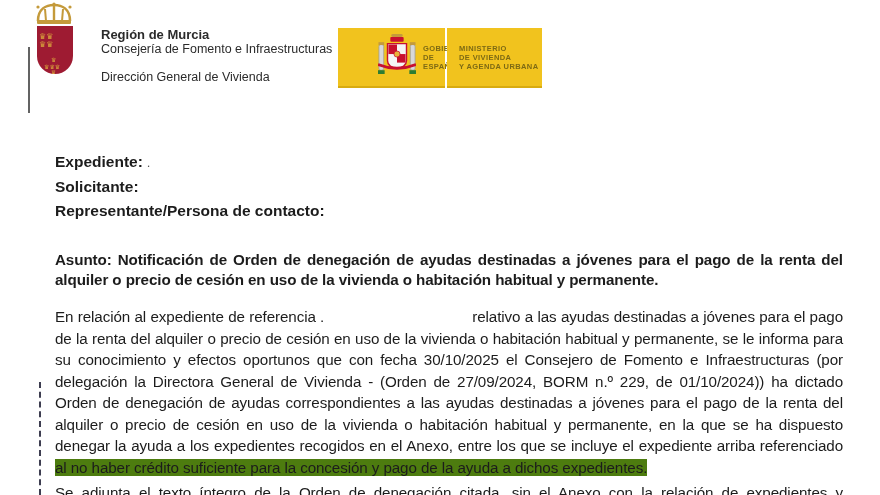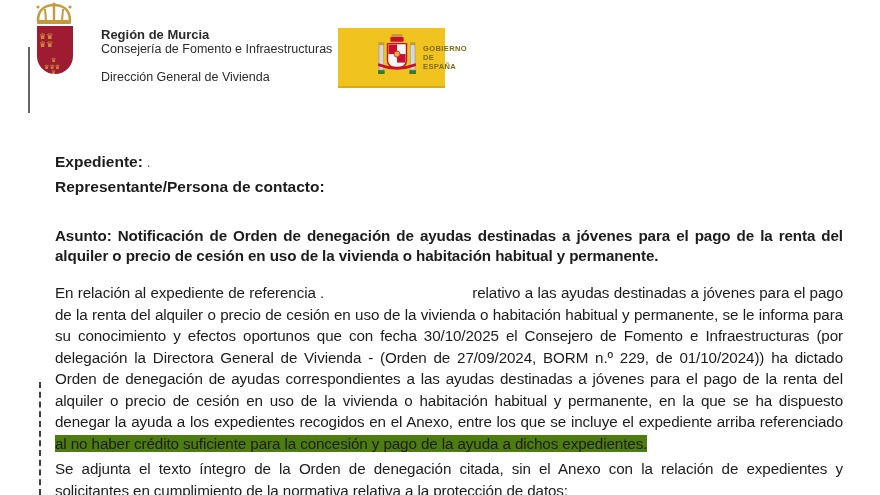--- a/index.html
+++ b/index.html
@@ -128,26 +128,34 @@
           <rect x="11" y="13" width="9" height="10" fill="#c8102e"></rect>
           <rect x="20" y="23" width="9" height="9" fill="#c8102e"></rect>
           <circle cx="20" cy="23" r="3.2" fill="#e8b23a" stroke="#c8102e" stroke-width="0.8"></circle>
 
           <path d="M0 34 q20 8 40 0" fill="none" stroke="#c8102e" stroke-width="3"></path>
         </svg>
       </span>
       <div class="gov-text">GOBIERNO
 DE ESPAÑA</div>
     </div>
+    <div class="gov-right">
+      <div class="ministry-text">MINISTERIO
+DE VIVIENDA
+Y AGENDA URBANA</div>
+    </div>
   </div>
 
   <div class="doc-main">
 
     <div class="field-line">
       <span>Expediente:</span><span class="field-value">.</span>
+    </div>
+    <div class="field-line">
+      <span>Solicitante:</span>
     </div>
     <div class="field-line">
       <span>Representante/Persona de contacto:</span>
     </div>
 
     <div class="subject">Asunto: Notificación de Orden de denegación de ayudas destinadas a jóvenes para el pago de la renta del alquiler o precio de cesión en uso de la vivienda o habitación habitual y permanente.</div>
 
     <div class="para">
       <span>En relación al expediente de referencia .</span><span class="gap-spacer"></span><span>relativo a las ayudas destinadas a jóvenes para el pago de la renta del alquiler o precio de cesión en uso de la vivienda o habitación habitual y permanente, se le informa para su conocimiento y efectos oportunos que con fecha 30/10/2025 el Consejero de Fomento e Infraestructuras (por delegación la Directora General de Vivienda - (Orden de 27/09/2024, BORM n.º 229, de 01/10/2024)) ha dictado Orden de denegación de ayudas correspondientes a las ayudas destinadas a jóvenes para el pago de la renta del alquiler o precio de cesión en uso de la vivienda o habitación habitual y permanente, en la que se ha dispuesto denegar la ayuda a los expedientes recogidos en el Anexo, entre los que se incluye el expediente arriba referenciado </span><span class="hl">al no haber crédito suficiente para la concesión y pago de la ayuda a dichos expedientes.</span>
     </div>

